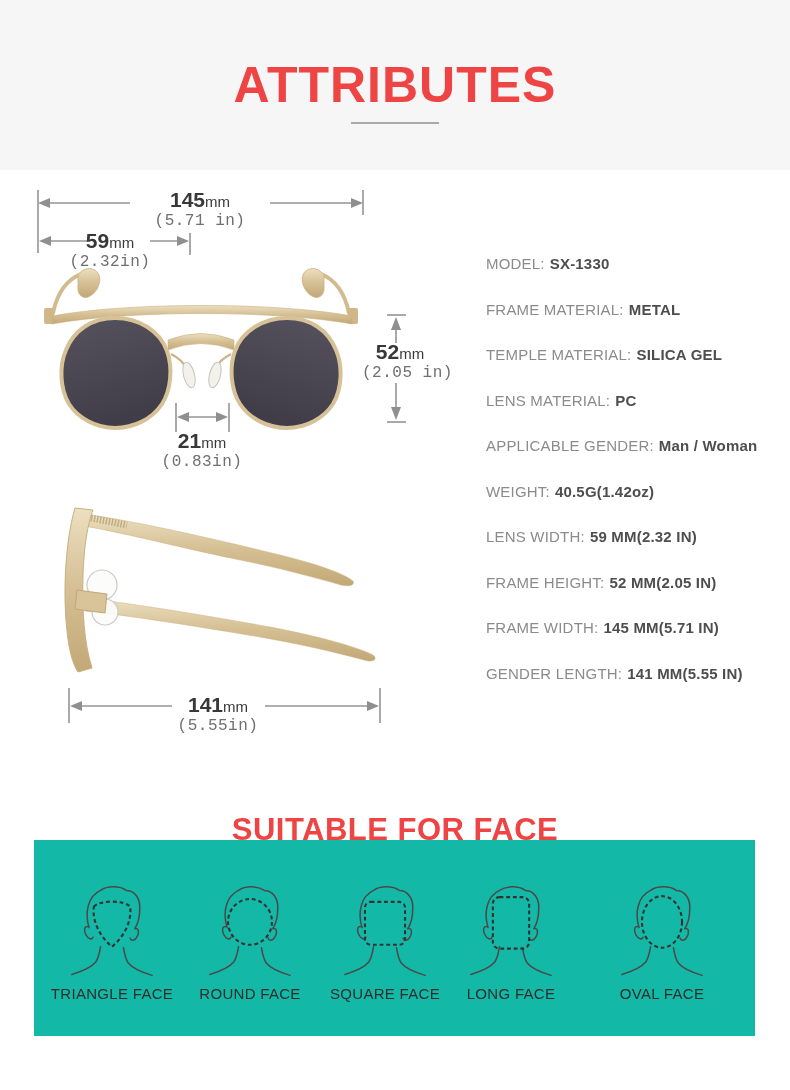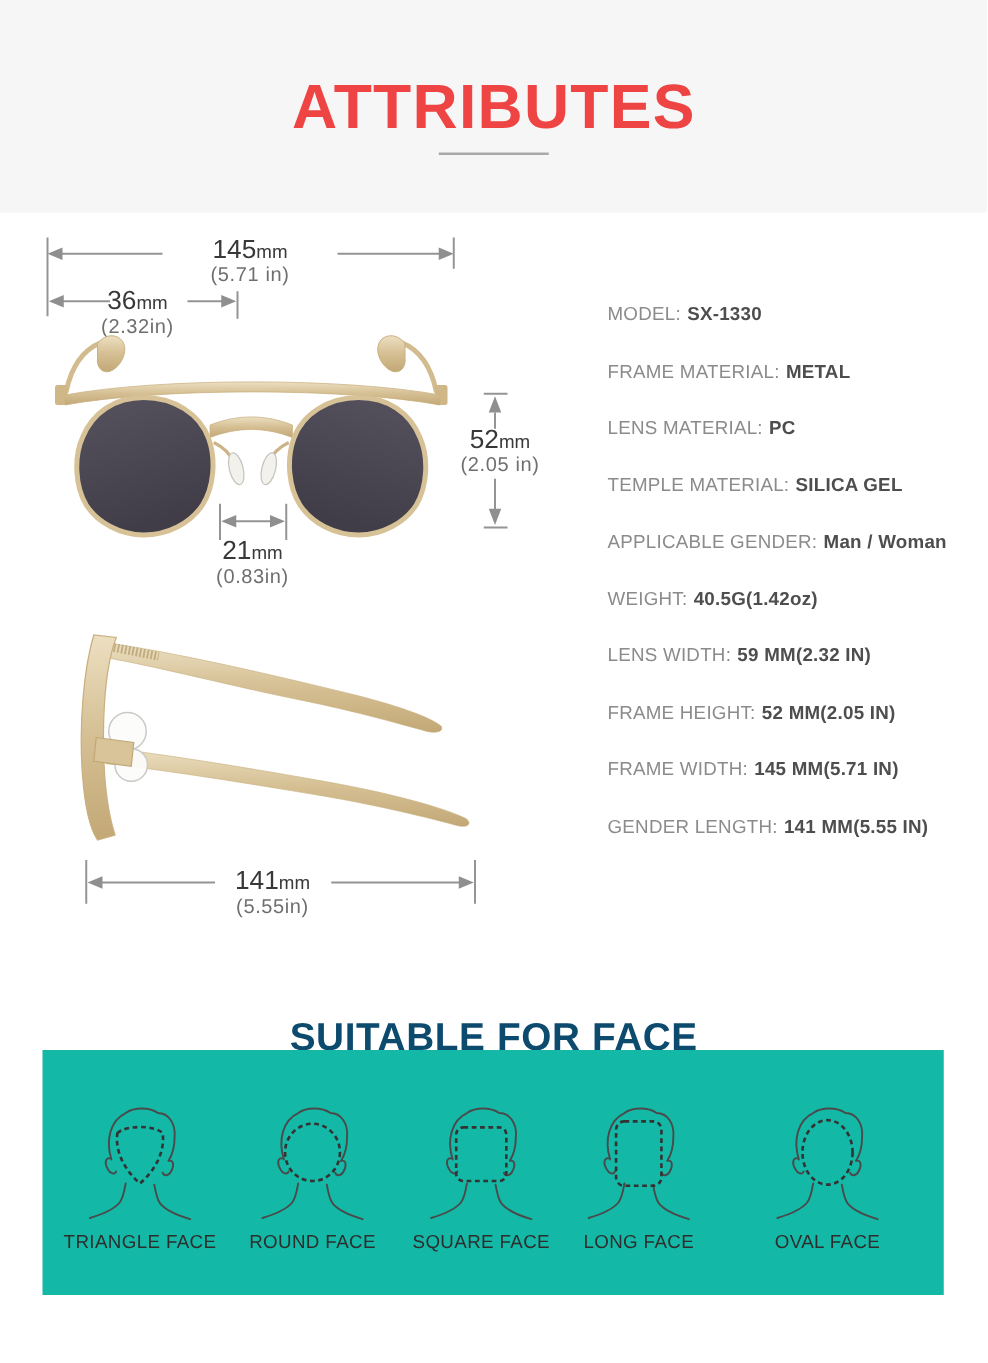--- a/index.html
+++ b/index.html
@@ -11,36 +11,36 @@
   .page-title{position:absolute;left:0;top:56px;width:100%;text-align:center;
               font-size:50px;font-weight:bold;letter-spacing:1px;color:#ef4444;}
   .title-underline{position:absolute;left:351px;top:122px;width:88px;height:2px;background:#a9a9a9;}
 
   
   .dim-svg{position:absolute;}
   .dim-svg line{stroke:#949494;stroke-width:1.6;}
   .dim-svg polygon{fill:#8f8f8f;stroke:none;}
   .dim-label{position:absolute;text-align:center;line-height:1.05;}
   .dim-main{font-size:15px;color:#3a3a3a;white-space:nowrap;}
-  .dim-value{font-size:21px;font-weight:normal;color:#383838;}
+  .dim-value{font-size:21px;font-weight:bold;color:#383838;}
   .dim-unit{font-size:15px;color:#3a3a3a;}
-  .dim-inches{font-size:16px;color:#6f6f6f;margin-top:2px;letter-spacing:.5px;white-space:nowrap;}
+  .dim-inches{font-size:16px;color:#6f6f6f;margin-top:2px;letter-spacing:.5px;white-space:nowrap;font-family:Liberation Mono, monospace;}
 
   
   .art{position:absolute;}
 
   
-  .specs{position:absolute;left:486px;top:243px;width:300px;}
+  .specs{position:absolute;left:486px;top:255px;width:300px;}
   .spec-row{font-size:15px;line-height:17px;margin-bottom:28.5px;white-space:nowrap;letter-spacing:.2px;}
   .spec-label{color:#8b8b8b;}
   .spec-value{color:#4e4e4e;font-weight:bold;margin-left:5px;}
 
   
   .face-title{position:absolute;left:0;top:812px;width:100%;text-align:center;
-              font-size:31px;font-weight:bold;letter-spacing:.5px;color:#0c4a6e;}
+              font-size:31px;font-weight:bold;letter-spacing:.5px;color:#ef4444;}
   .face-panel{position:absolute;left:34px;top:840px;width:721px;height:196px;background:#14b8a6;}
   .face-col{position:absolute;top:38px;width:130px;text-align:center;}
   .face-svg{display:block;margin:0 auto;width:100px;height:105px;}
   .face-svg .sketch{fill:none;stroke:#4a4a4a;stroke-width:1.6;stroke-linecap:round;}
   .face-svg .dashed{fill:none;stroke:#333333;stroke-width:2.2;stroke-dasharray:4,3;}
   .face-label{margin-top:2px;font-size:15px;color:#2d2d2d;letter-spacing:.3px;white-space:nowrap;}
 </style>
 </head>
 <body>
 
@@ -77,21 +77,21 @@
     <line x1="160" y1="232" x2="205" y2="232"></line>
     <polygon points="157,232 169,227 169,237"></polygon>
     <polygon points="208,232 196,227 196,237"></polygon>
   </svg>
 
   <div class="dim-label" style="left:133px;top:189px;width:134px;">
     <div class="dim-main"><span class="dim-value">145</span><span class="dim-unit">mm</span></div>
     <div class="dim-inches">(5.71 in)</div>
   </div>
   <div class="dim-label" style="left:45px;top:230px;width:130px;">
-    <div class="dim-main"><span class="dim-value">36</span><span class="dim-unit">mm</span></div>
+    <div class="dim-main"><span class="dim-value">59</span><span class="dim-unit">mm</span></div>
     <div class="dim-inches">(2.32in)</div>
   </div>
   <div class="dim-label" style="left:362px;top:341px;width:76px;">
     <div class="dim-main"><span class="dim-value">52</span><span class="dim-unit">mm</span></div>
     <div class="dim-inches">(2.05 in)</div>
   </div>
   <div class="dim-label" style="left:142px;top:430px;width:120px;">
     <div class="dim-main"><span class="dim-value">21</span><span class="dim-unit">mm</span></div>
     <div class="dim-inches">(0.83in)</div>
   </div>
@@ -131,22 +131,22 @@
 
     <path d="M133,96 C141,100 146,104 148,111" fill="none" stroke="#cdb488" stroke-width="2.5"></path>
     <path d="M193,96 C185,100 180,104 178,111" fill="none" stroke="#cdb488" stroke-width="2.5"></path>
     <ellipse cx="151" cy="117" rx="5.5" ry="13" transform="rotate(-14 151 117)" fill="#f3f1ec" stroke="#c6c3bc" stroke-width="1"></ellipse>
     <ellipse cx="177" cy="117" rx="5.5" ry="13" transform="rotate(14 177 117)" fill="#f3f1ec" stroke="#c6c3bc" stroke-width="1"></ellipse>
   </svg>
 
   <div class="specs">
     <div class="spec-row"><span class="spec-label">MODEL:</span><span class="spec-value">SX-1330</span></div>
     <div class="spec-row"><span class="spec-label">FRAME MATERIAL:</span><span class="spec-value">METAL</span></div>
+    <div class="spec-row"><span class="spec-label">TEMPLE MATERIAL:</span><span class="spec-value">SILICA GEL</span></div>
     <div class="spec-row"><span class="spec-label">LENS MATERIAL:</span><span class="spec-value">PC</span></div>
-    <div class="spec-row"><span class="spec-label">TEMPLE MATERIAL:</span><span class="spec-value">SILICA GEL</span></div>
     <div class="spec-row"><span class="spec-label">APPLICABLE GENDER:</span><span class="spec-value">Man / Woman</span></div>
     <div class="spec-row"><span class="spec-label">WEIGHT:</span><span class="spec-value">40.5G(1.42oz)</span></div>
     <div class="spec-row"><span class="spec-label">LENS WIDTH:</span><span class="spec-value">59 MM(2.32 IN)</span></div>
     <div class="spec-row"><span class="spec-label">FRAME HEIGHT:</span><span class="spec-value">52 MM(2.05 IN)</span></div>
     <div class="spec-row"><span class="spec-label">FRAME WIDTH:</span><span class="spec-value">145 MM(5.71 IN)</span></div>
     <div class="spec-row"><span class="spec-label">GENDER LENGTH:</span><span class="spec-value">141 MM(5.55 IN)</span></div>
   </div>
 
   <svg class="art" style="left:55px;top:495px;" width="335" height="185" viewBox="0 0 335 185">
 

